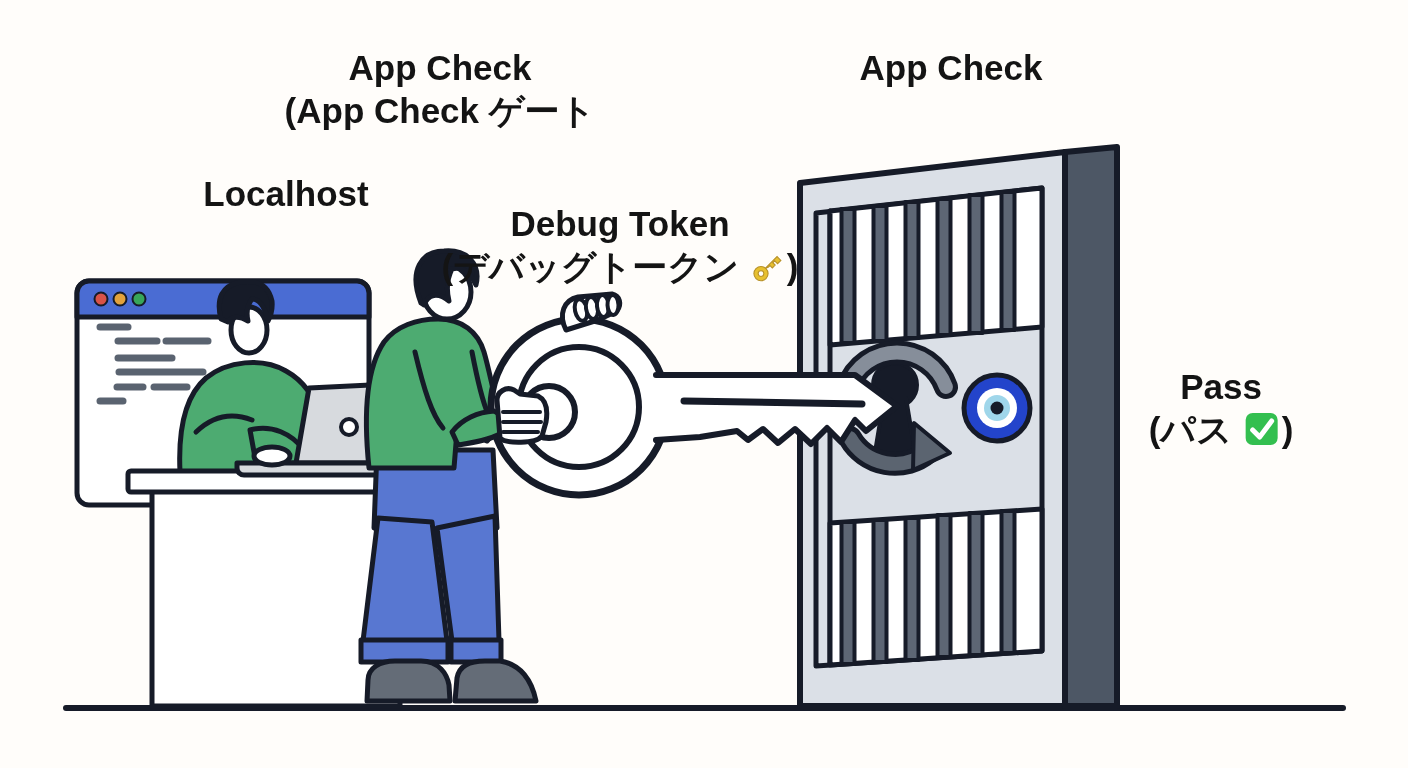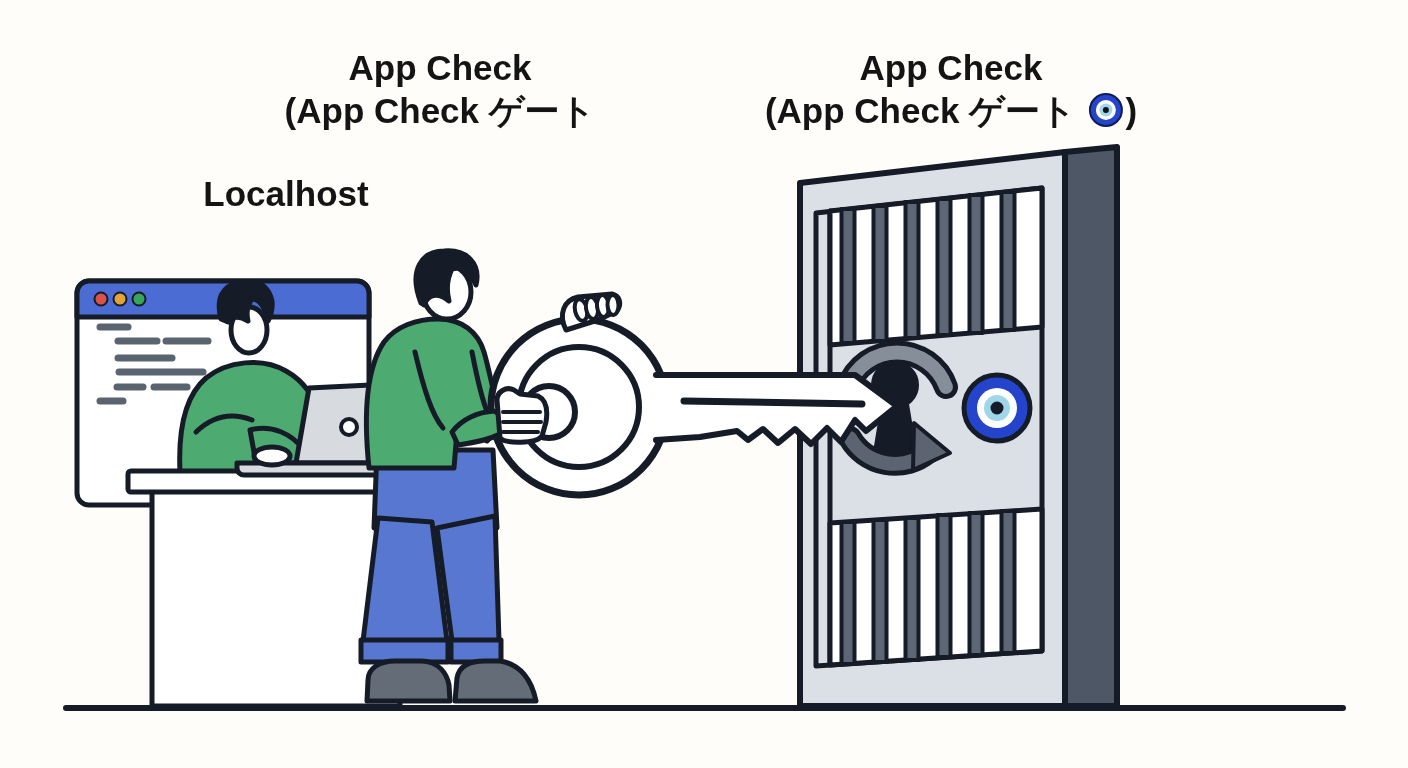--- a/index.html
+++ b/index.html
@@ -195,27 +195,38 @@
     </g>
   </svg>
 
   <div class="label" style="left:440px;top:46px;">
     <div>App Check</div>
     <div><span>(App Check ゲート</span><span></span></div>
   </div>
 
   <div class="label" style="left:951px;top:46px;">
     <div>App Check</div>
-    <div><span>(App Check ゲート </span><span class="emoji"><svg width="36" height="36" viewBox="0 0 36 36">
-            <circle cx="18" cy="18" r="16" fill="var(--nazar-blue)" stroke="#101c56" stroke-width="2"></circle>
-            <circle cx="18" cy="18" r="10" fill="#ffffff"></circle>
-            <circle cx="18" cy="18" r="6.5" fill="var(--nazar-light-blue)"></circle>
-            <circle cx="18" cy="18" r="3" fill="#10131a"></circle>
-          </svg></span><span>)</span></div>
   </div>
 
   <div class="label" style="left:238px;top:172px;margin-left:48px;">
     <div>Localhost</div>
   </div>
 
-
+  <div class="label" style="left:620px;top:202px;">
+    <div>Debug Token</div>
+    <div><span>(デバッグトークン </span><span class="emoji"><svg width="34" height="34" viewBox="0 0 36 36">
+            <g stroke="var(--emoji-key-gold-dark)" stroke-width="1.2" fill="var(--emoji-key-gold)">
+              <circle cx="11" cy="25" r="7.5"></circle>
+              <circle cx="11" cy="25" r="3" fill="#fffdfa"></circle>
+              <path d="M15.5,19.5 L28,7 L32,11 L28.5,14.5 L25.5,11.5 L23.5,13.5 L26,16 L23,19 L20.5,16.5 L19,18 Z"></path>
+            </g>
+          </svg></span><span>)</span></div>
+  </div>
+
+  <div class="label" style="left:1221px;top:365px;">
+    <div>Pass</div>
+    <div><span>(パス </span><span class="emoji"><svg width="36" height="36" viewBox="0 0 36 36">
+            <rect x="2" y="2" width="32" height="32" rx="7" fill="var(--emoji-check-green)"></rect>
+            <path d="M9,19 L16,26 L28,10" fill="none" stroke="#ffffff" stroke-width="5" stroke-linecap="round" stroke-linejoin="round"></path>
+          </svg></span><span>)</span></div>
+  </div>
 
 </div>
 
 </body></html>

